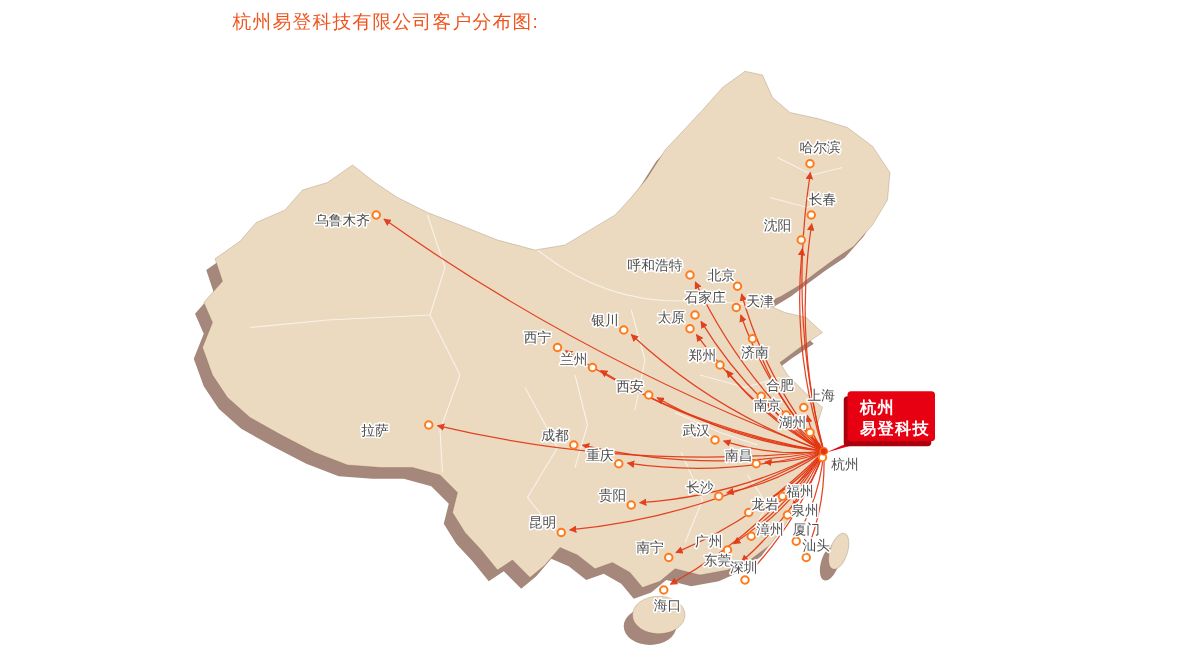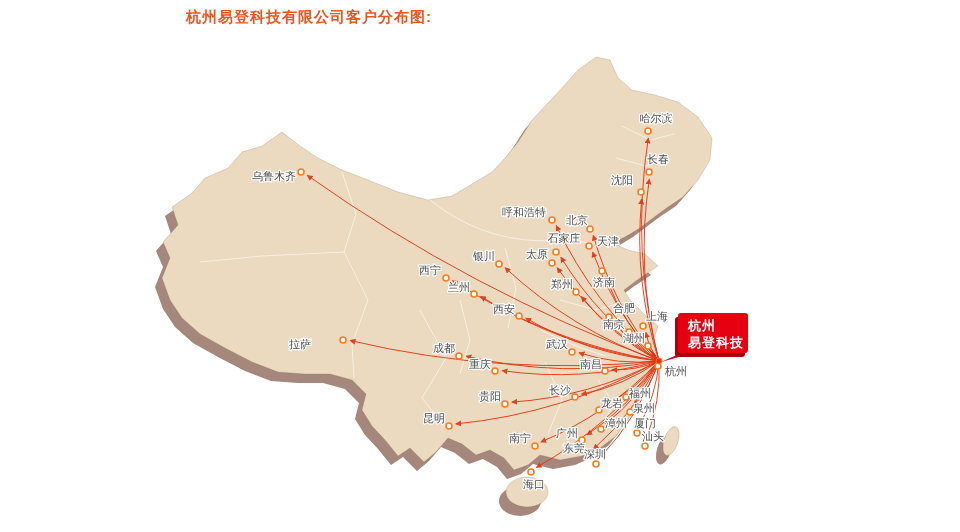--- a/index.html
+++ b/index.html
@@ -1,20 +1,20 @@
 <!DOCTYPE html>
 <html><head>
 <meta charset="utf-8">
 <style>
   html,body{margin:0;padding:0;background:#fff;}
   body{font-family:"Liberation Sans", sans-serif;}
   #stage{position:relative;width:960px;height:532px;background:#ffffff;overflow:hidden;}
   #map-title{
     position:absolute;left:186px;top:8px;
-    font-size:15px;font-weight:bold;color:#f0541e;letter-spacing:1px;
+    font-size:15px;font-weight:normal;color:#f0541e;letter-spacing:1px;
     white-space:nowrap;
   }
   svg{position:absolute;left:0;top:0;}
   .land-side{fill:#a5877b;stroke:none;}
   .land{fill:#ebd9c0;stroke:rgba(120,90,60,0.25);stroke-width:0.8;}
   .province{fill:none;stroke:rgba(255,255,255,0.65);stroke-width:0.9;}
   .flight-line{fill:none;stroke:#e23512;stroke-width:1;opacity:0.92;}
   .city-dot{fill:#ffffff;stroke:#ff7a1a;stroke-width:1.6;}
   .hub-dot{fill:#e23512;stroke:#ff7a1a;stroke-width:1;}
   .city-label{

